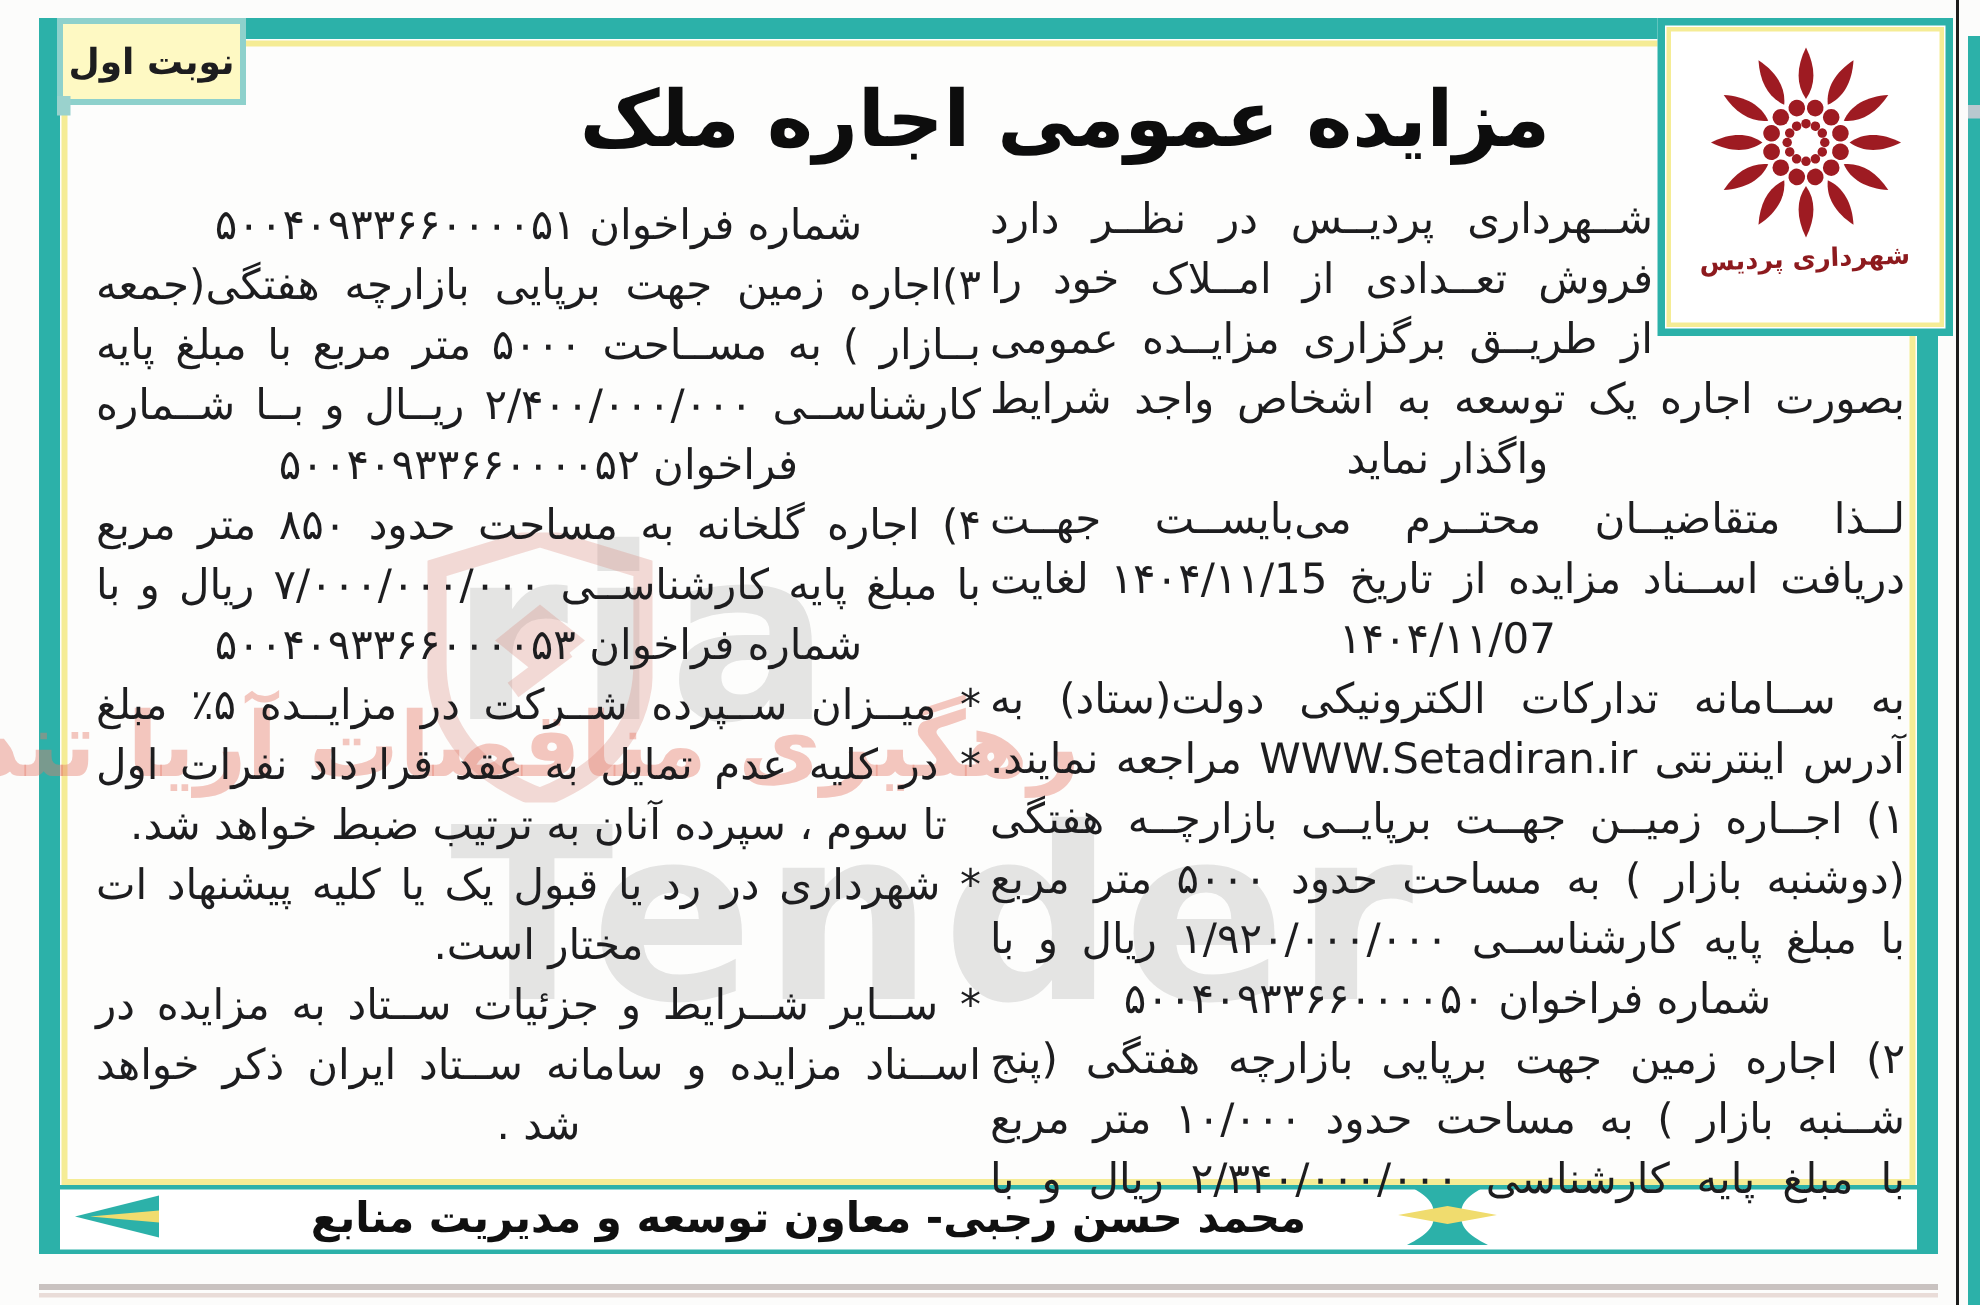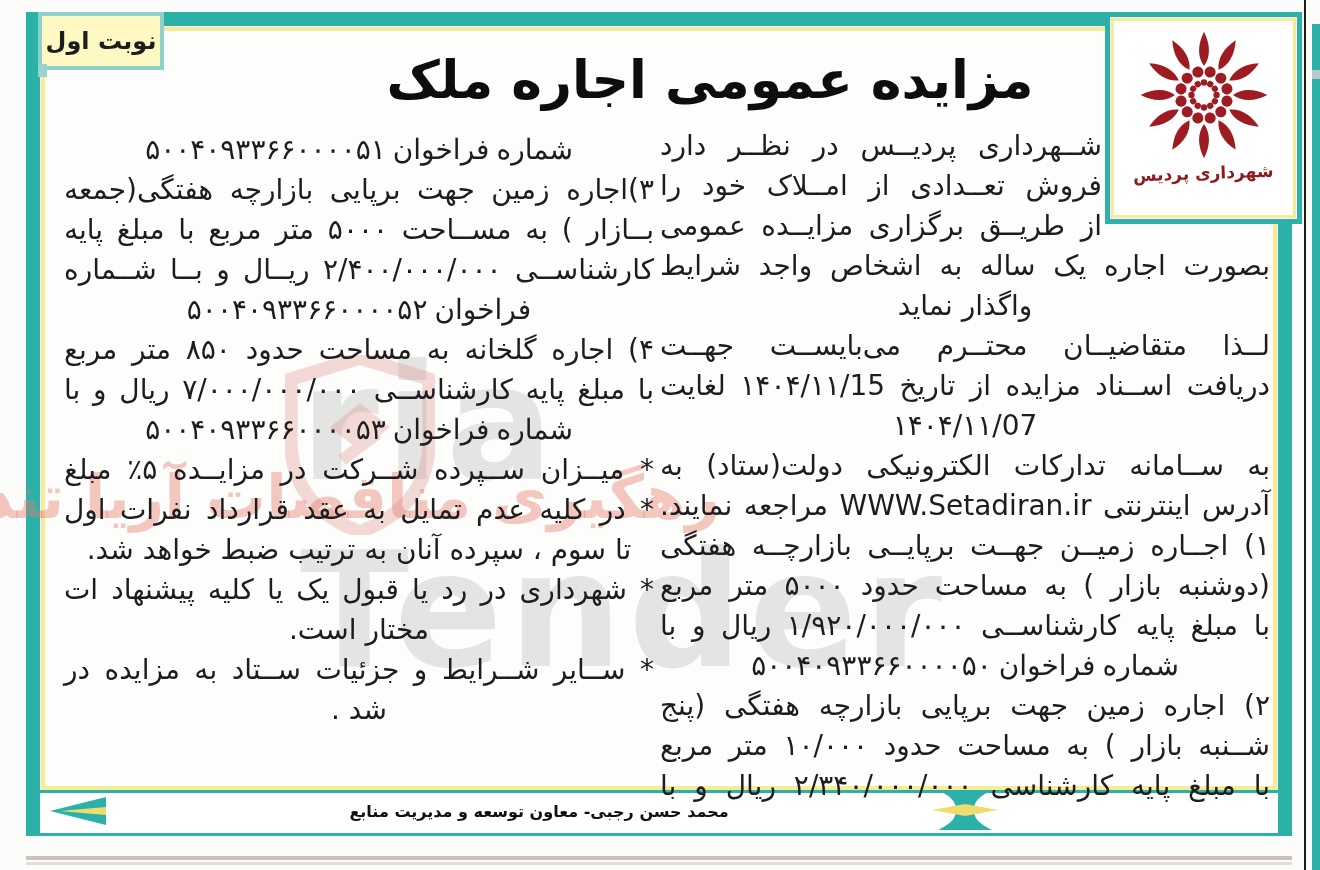--- a/index.html
+++ b/index.html
@@ -9,21 +9,21 @@
   
   .main-frame{position:absolute;left:26px;top:12px;width:1238px;height:810px;
               border:14px solid #2cb1a9;border-bottom:none;background:#fdfdfc;z-index:1;}
   .inner-frame{position:absolute;top:1px;left:1px;right:1px;bottom:46px;
                border:4px solid #f5ec95;pointer-events:none;}
 
   
   .footer-band{position:absolute;left:0;right:0;bottom:0;height:40px;background:#fff;
                border-top:3px solid #2cb1a9;border-bottom:3px solid #2cb1a9;z-index:4;}
   .footer-text{position:absolute;left:0;right:240px;top:0;height:40px;line-height:38px;
-               text-align:center;font-weight:bold;font-size:16px;color:#101010;direction:rtl;}
+               text-align:center;font-weight:bold;font-size:28px;color:#101010;direction:rtl;}
   .decor-vase{position:absolute;left:892px;top:-3px;}
   .decor-arrow{position:absolute;left:6px;top:3px;}
   .gray-line{position:absolute;left:26px;top:856px;width:1266px;height:4px;background:#c9c2c0;z-index:1;}
   .pink-line{position:absolute;left:26px;top:862px;width:1266px;height:3px;background:#e9dcd8;z-index:1;}
 
   
   .notice-box{position:absolute;left:38px;top:12px;width:118px;height:50px;background:#fef9c3;
               border:4px solid #8ed1cc;z-index:5;display:flex;align-items:center;justify-content:center;}
   .notice-box span{font-weight:bold;font-size:24px;direction:rtl;}
   .notice-tab{position:absolute;left:38px;top:64px;width:9px;height:13px;background:#9ad2cd;z-index:5;}
@@ -40,21 +40,21 @@
   
   .ad-title{position:absolute;left:320px;top:50px;width:780px;text-align:center;z-index:3;
             font-size:52px;font-weight:800;letter-spacing:-1px;direction:rtl;color:#0d0d0d;}
 
   
   .col{position:absolute;direction:rtl;z-index:3;font-size:28px;}
   .right-col{left:660px;top:126px;width:610px;}
   .left-col{left:64px;top:130px;width:590px;}
   .line{height:40px;line-height:40px;white-space:nowrap;text-align:center;overflow:visible;}
   .line.justify{white-space:normal;text-align:justify;text-align-last:justify;}
-  .line.center{text-align:center;text-align-last:center;font-family:Liberation Serif, serif;}
+  .line.center{text-align:center;text-align-last:center;}
   .line.indent{padding-right:168px;}
 
   
   .wm{position:absolute;z-index:2;pointer-events:none;}
   .wm-latin{left:300px;top:330px;width:800px;font-size:160px;font-weight:800;
             color:rgba(130,130,130,0.20);letter-spacing:6px;font-family:"DejaVu Sans",sans-serif;}
   .wm-shield{left:285px;top:355px;opacity:0.30;}
   .wm-persian{left:60px;top:462px;width:660px;font-size:60px;font-weight:bold;direction:rtl;
               color:rgba(228,122,106,0.42);letter-spacing:10px;white-space:nowrap;}
 
@@ -91,21 +91,21 @@
       </svg>
     </div>
   </div>
 
   <div class="ad-title">مزایده عمومی اجاره ملک</div>
 
   <div class="col right-col">
       <div class="line justify indent">شــهرداری پردیــس در نظــر دارد</div>
       <div class="line justify indent">فروش تعــدادی از امــلاک خود را</div>
       <div class="line justify indent">از طریــق برگزاری مزایــده عمومی</div>
-      <div class="line justify">بصورت اجاره یک ساله به اشخاص واجد شرایط</div>
+      <div class="line justify">بصورت اجاره یک توسعه به اشخاص واجد شرایط</div>
       <div class="line">واگذار نماید</div>
       <div class="line justify">لــذا متقاضیــان  محتــرم می‌بایســت جهــت</div>
       <div class="line justify">دریافت اســناد مزایده از تاریخ ۱۴۰۴/۱۱/15 لغایت</div>
       <div class="line">۱۴۰۴/۱۱/07</div>
       <div class="line justify">به ســامانه تدارکات الکترونیکی دولت(ستاد) به</div>
       <div class="line justify">آدرس اینترنتی WWW.Setadiran.ir مراجعه نمایند.</div>
       <div class="line justify">۱) اجــاره زمیــن جهــت برپایــی بازارچــه هفتگی</div>
       <div class="line justify">(دوشنبه بازار ) به مساحت حدود ۵۰۰۰ متر  مربع</div>
       <div class="line justify">با مبلغ پایه کارشناســی ۱/۹۲۰/۰۰۰/۰۰۰ ریال و با</div>
       <div class="line center">شماره فراخوان ۵۰۰۴۰۹۳۳۶۶۰۰۰۰۵۰</div>
@@ -122,20 +122,21 @@
       <div class="line center">فراخوان ۵۰۰۴۰۹۳۳۶۶۰۰۰۰۵۲</div>
       <div class="line justify">۴) اجاره گلخانه به مساحت حدود ۸۵۰ متر مربع</div>
       <div class="line justify">با مبلغ پایه کارشناســی ۷/۰۰۰/۰۰۰/۰۰۰ ریال و با</div>
       <div class="line center">شماره فراخوان  ۵۰۰۴۰۹۳۳۶۶۰۰۰۰۵۳</div>
       <div class="line justify">* میــزان ســپرده شــرکت در مزایــده ۵٪ مبلغ</div>
       <div class="line justify">* در کلیه عدم تمایل به عقد قرارداد نفرات اول</div>
       <div class="line">تا سوم ، سپرده آنان به ترتیب ضبط خواهد شد.</div>
       <div class="line justify">* شهرداری در رد یا قبول یک یا کلیه پیشنهاد ات</div>
       <div class="line">مختار است.</div>
       <div class="line justify">*  ســایر شــرایط و جزئیات ســتاد به مزایده در</div>
+      <div class="line justify">اســناد مزایده و سامانه ســتاد ایران ذکر خواهد</div>
       <div class="line">شد .</div>
     </div>
 
   <div class="notice-box">
     <span>نوبت اول</span>
   </div>
   <div class="notice-tab"></div>
 
   <div class="logo-box">
     <div class="logo-inner">

